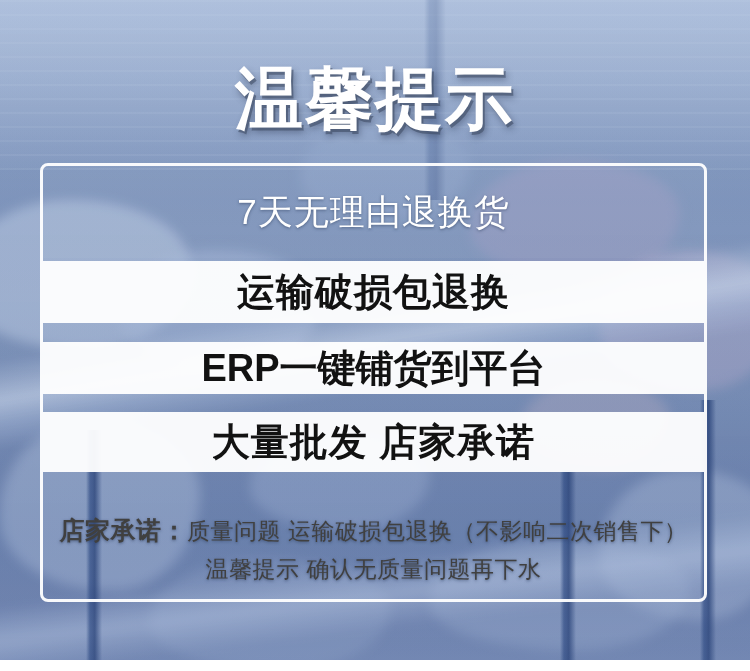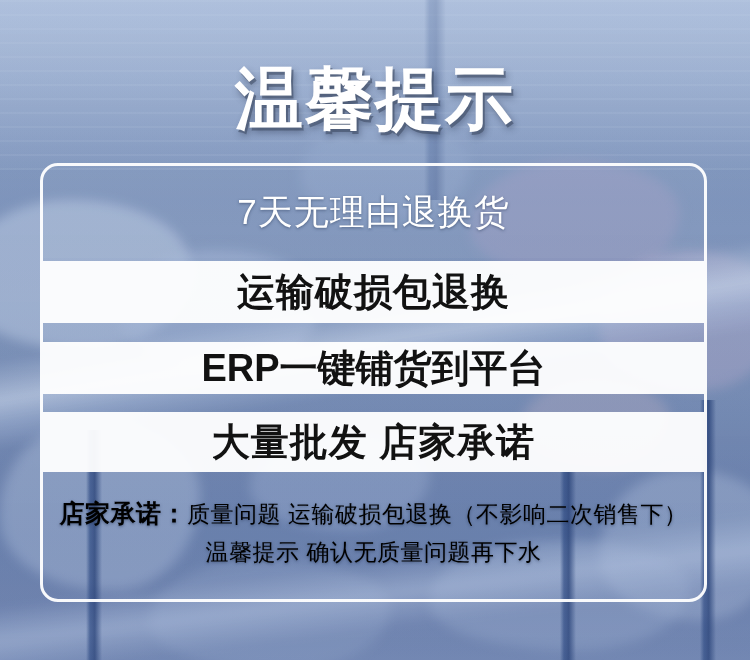--- a/index.html
+++ b/index.html
@@ -149,21 +149,21 @@
   }
 
   
   .card {
     position: absolute;
     left: 40px;
     top: 163px;
     width: 667px;
     height: 439px;
     border: 3px solid rgba(255,255,255,0.95);
-    border-radius: 18px;
+    border-radius: 8px;
     box-sizing: border-box;
     overflow: hidden;
   }
 
   .row {
     position: absolute;
     left: 0;
     right: 0;
     display: flex;
     align-items: center;
@@ -196,24 +196,24 @@
 
   
   .promise {
     position: absolute;
     left: 0; right: 0;
     top: 318px;
     height: 118px;
     display: flex;
     flex-direction: column;
     align-items: center;
-    justify-content: flex-start;
+    justify-content: center;
     padding-top: 12px;
     box-sizing: border-box;
-    color: #000000;
+    color: #404040;
   }
   .promise-line {
     white-space: nowrap;
     text-shadow: 0 1px 3px rgba(40,56,88,0.6);
   }
   .promise-line-1 {
     font-size: 23px;
     line-height: 34px;
     letter-spacing: 0.5px;
   }

